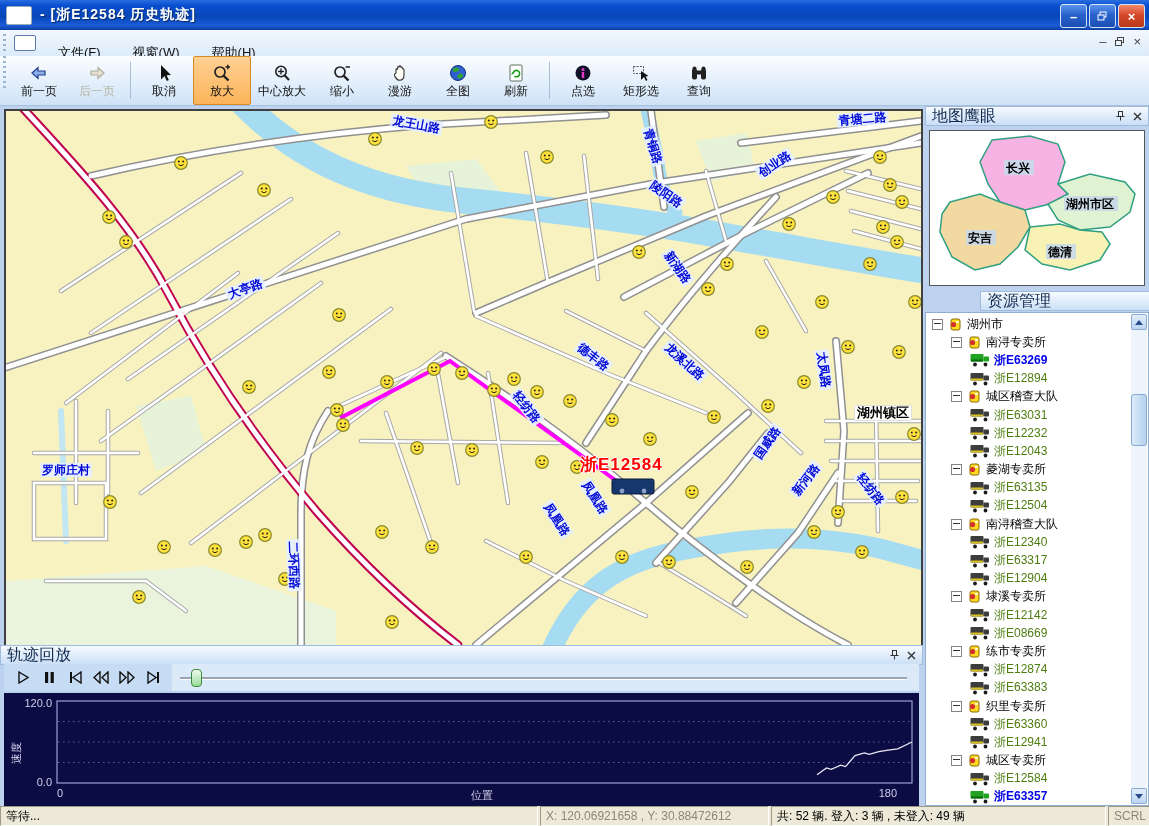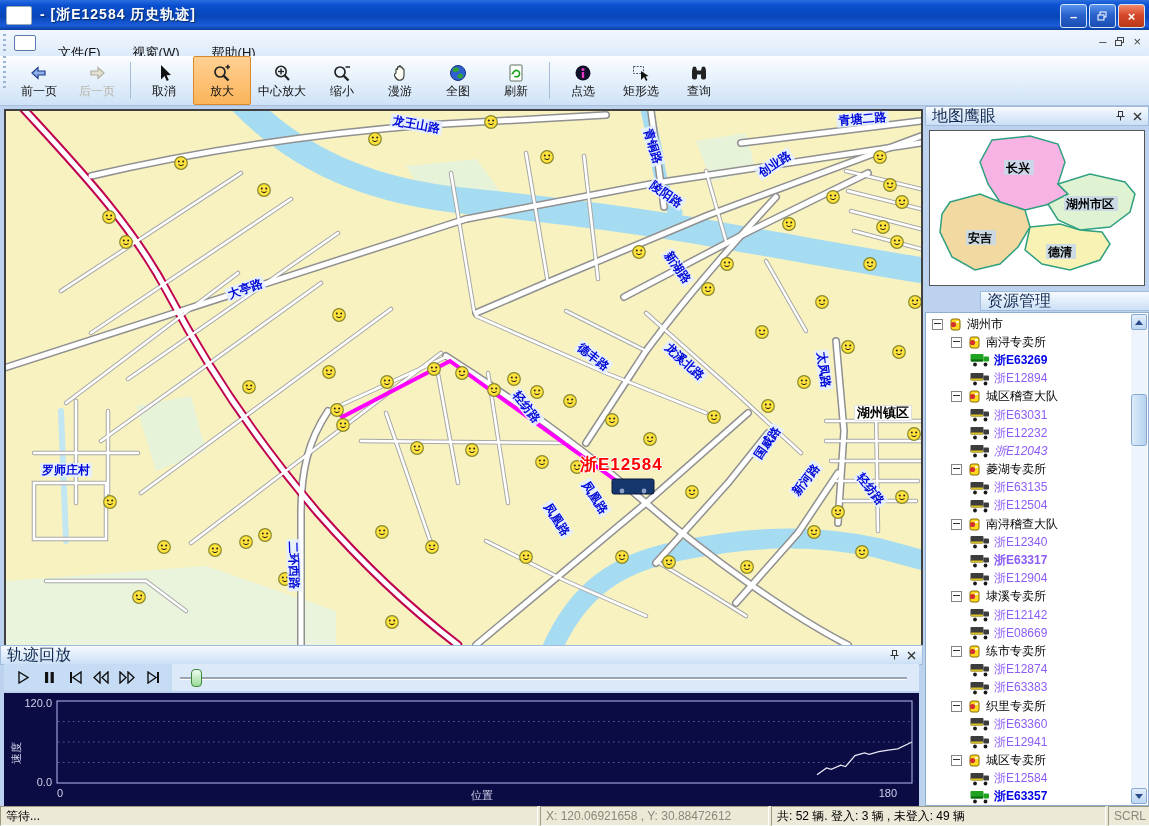--- a/index.html
+++ b/index.html
@@ -44,21 +44,21 @@
   .veh-label{position:absolute;font-size:17px;font-weight:bold;color:#FF0000;letter-spacing:1px;
     text-shadow:1px 0 #fff,-1px 0 #fff,0 1px #fff,0 -1px #fff;}
   
   .panel-hdr{position:absolute;height:20px;background:linear-gradient(180deg,#f6faff,#cbdff6);
     border:1px solid #a0bcdc;font-size:16px;color:#102a50;display:flex;align-items:center;padding:0 6px;box-sizing:border-box;}
   .hdr-icons{margin-left:auto;display:flex;gap:7px;align-items:center;}
   .eagle-box{position:absolute;left:929px;top:130px;width:216px;height:156px;background:#fff;border:1px solid #555;box-sizing:border-box;}
   .tree-box{position:absolute;left:925px;top:312px;width:224px;height:494px;background:#fff;border:1px solid #90aed0;box-sizing:border-box;overflow:hidden;}
   .tree-row{display:flex;align-items:center;height:18.2px;font-size:12px;color:#000;white-space:nowrap;}
   .tree-row .lbl{margin-left:4px;}
-  .tree-row.veh .lbl{color:#8b5cf6;}
+  .tree-row.veh .lbl{color:#4d7c0f;}
   .tree-row.online .lbl{color:#0000e8;font-weight:bold;}
   .expbox{width:9px;height:9px;border:1px solid #848484;background:#fff;position:relative;margin-right:5px;flex:0 0 auto;}
   .expbox::after{content:"";position:absolute;left:1px;right:1px;top:3px;height:1px;background:#333;}
   .scroll{position:absolute;right:1px;top:1px;bottom:1px;width:16px;background:#eef4fc;}
   .sbtn{position:absolute;left:0;width:16px;height:16px;background:linear-gradient(180deg,#e2eefb,#bcd6f2);
     border:1px solid #8aaad2;border-radius:2px;box-sizing:border-box;display:flex;align-items:center;justify-content:center;}
   .sthumb{position:absolute;left:0;width:16px;height:52px;top:80px;background:linear-gradient(90deg,#dcebfa,#b4d2f0);
     border:1px solid #88a8d0;border-radius:3px;box-sizing:border-box;}
   
   .pb-ctrls{position:absolute;left:4px;top:664px;width:915px;height:27px;background:#dce9f8;display:flex;align-items:center;}
@@ -570,21 +570,21 @@
         <div class="tree-row veh" style="padding-left: 40px;">
           <svg width="20" height="14" viewBox="0 0 20 14">
             <rect x="0.5" y="1" width="13" height="7.5" rx="1" fill="#3c3c3c"></rect>
             <rect x="13.5" y="3.5" width="5.5" height="5" rx="1" fill="#3c3c3c"></rect>
             <rect x="1" y="6.5" width="12" height="2" fill="#d8c020"></rect>
             <circle cx="5" cy="11.5" r="1.9" fill="#1a1a1a"></circle>
             <circle cx="15.5" cy="11.5" r="1.9" fill="#1a1a1a"></circle>
           </svg>
           <span class="lbl">浙E12232</span>
         </div>
-        <div class="tree-row veh" style="padding-left: 40px; font-style: italic;">
+        <div class="tree-row veh" style="padding-left: 40px;">
           <svg width="20" height="14" viewBox="0 0 20 14">
             <rect x="0.5" y="1" width="13" height="7.5" rx="1" fill="#3c3c3c"></rect>
             <rect x="13.5" y="3.5" width="5.5" height="5" rx="1" fill="#3c3c3c"></rect>
             <rect x="1" y="6.5" width="12" height="2" fill="#d8c020"></rect>
             <circle cx="5" cy="11.5" r="1.9" fill="#1a1a1a"></circle>
             <circle cx="15.5" cy="11.5" r="1.9" fill="#1a1a1a"></circle>
           </svg>
           <span class="lbl">浙E12043</span>
         </div>
         <div class="tree-row" style="padding-left: 21px;">
@@ -628,21 +628,21 @@
         <div class="tree-row veh" style="padding-left: 40px;">
           <svg width="20" height="14" viewBox="0 0 20 14">
             <rect x="0.5" y="1" width="13" height="7.5" rx="1" fill="#3c3c3c"></rect>
             <rect x="13.5" y="3.5" width="5.5" height="5" rx="1" fill="#3c3c3c"></rect>
             <rect x="1" y="6.5" width="12" height="2" fill="#d8c020"></rect>
             <circle cx="5" cy="11.5" r="1.9" fill="#1a1a1a"></circle>
             <circle cx="15.5" cy="11.5" r="1.9" fill="#1a1a1a"></circle>
           </svg>
           <span class="lbl">浙E12340</span>
         </div>
-        <div class="tree-row veh" style="padding-left: 40px; font-weight: bold;">
+        <div class="tree-row veh" style="padding-left: 40px;">
           <svg width="20" height="14" viewBox="0 0 20 14">
             <rect x="0.5" y="1" width="13" height="7.5" rx="1" fill="#3c3c3c"></rect>
             <rect x="13.5" y="3.5" width="5.5" height="5" rx="1" fill="#3c3c3c"></rect>
             <rect x="1" y="6.5" width="12" height="2" fill="#d8c020"></rect>
             <circle cx="5" cy="11.5" r="1.9" fill="#1a1a1a"></circle>
             <circle cx="15.5" cy="11.5" r="1.9" fill="#1a1a1a"></circle>
           </svg>
           <span class="lbl">浙E63317</span>
         </div>
         <div class="tree-row veh" style="padding-left: 40px;">

